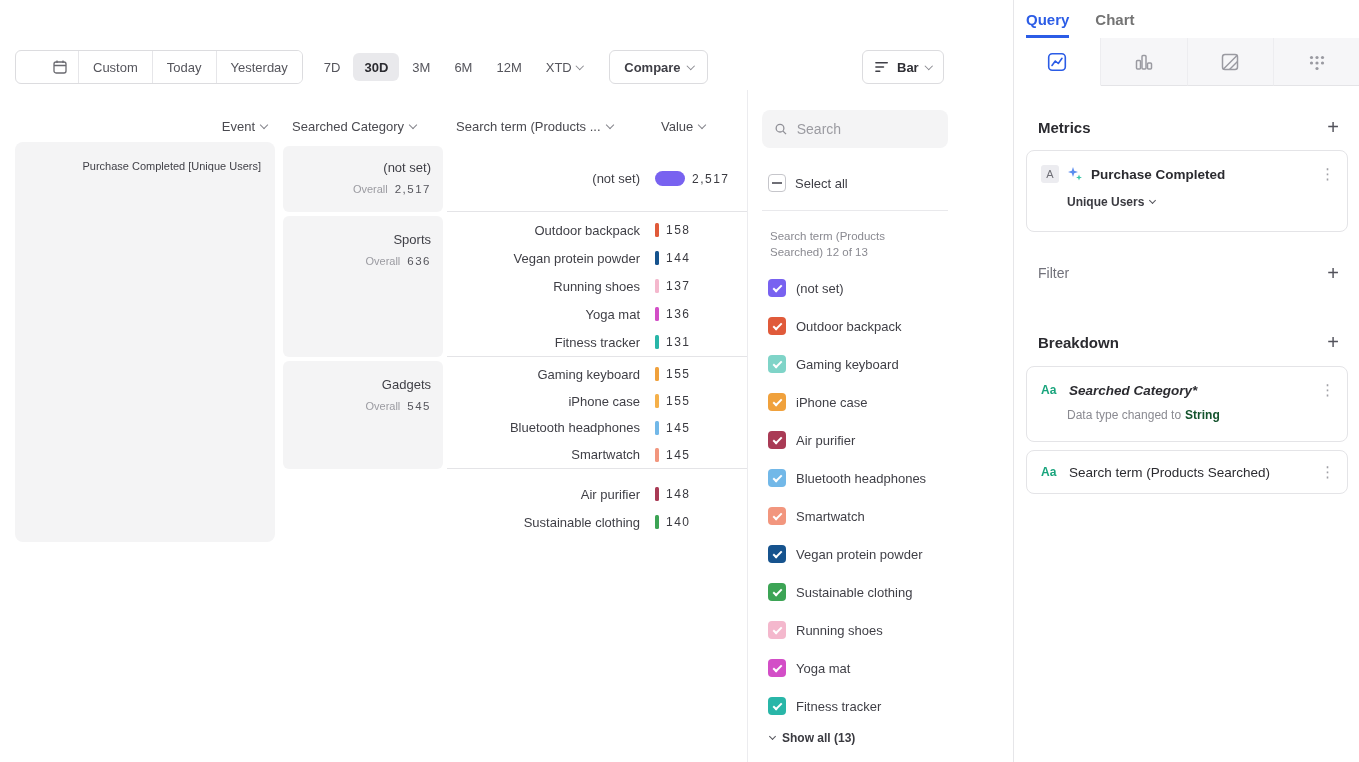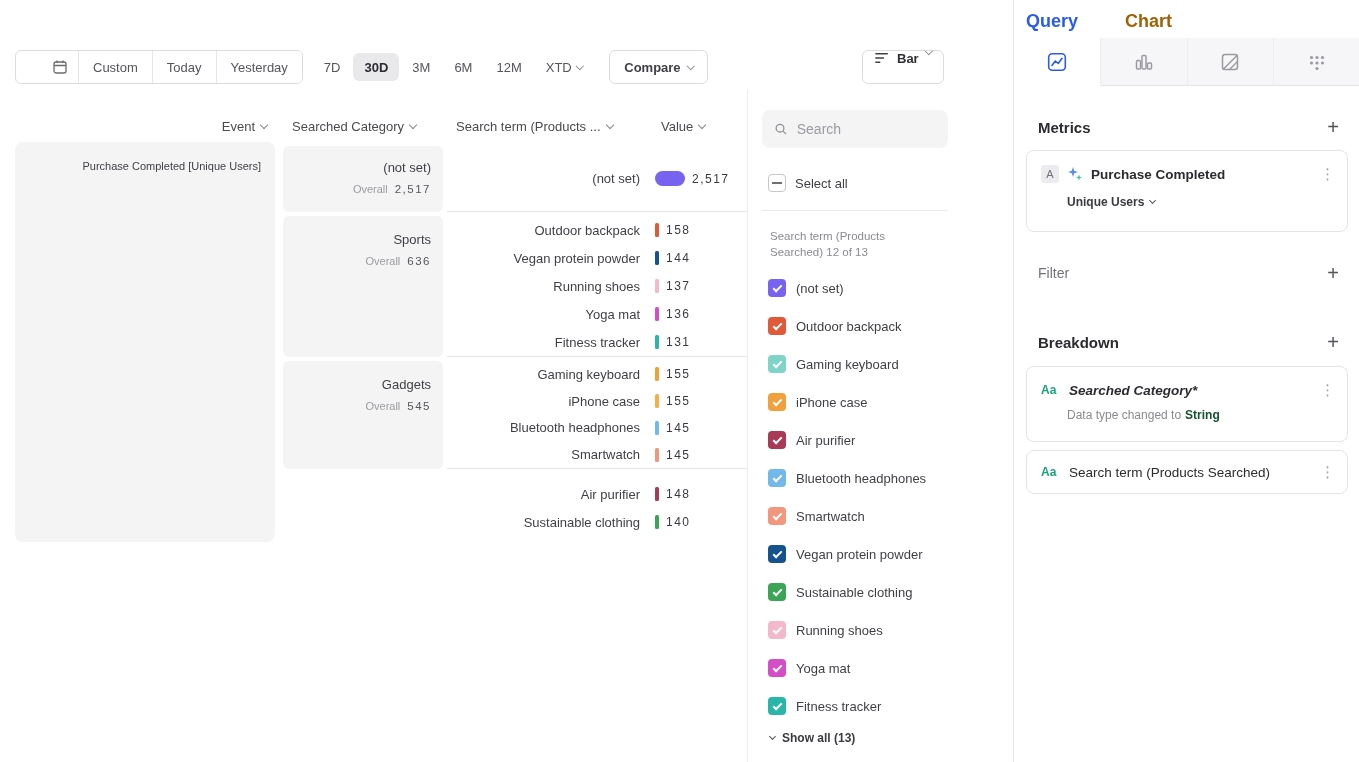--- a/index.html
+++ b/index.html
@@ -10,21 +10,21 @@
   
   .toolbar { position:absolute; left:15px; top:50px; height:34px; display:flex; align-items:center; }
   .seg-group { display:flex; align-items:stretch; height:34px; border:1px solid #dcdcdf; border-radius:6px; overflow:hidden;padding-left:26px; }
   .seg-item { display:flex; align-items:center; padding:0 14px; font-size:13px; color:#55555c; cursor:pointer; background:#fff; }
   .seg-item + .seg-item { border-left:1px solid #e6e6e9; }
   .seg-icon { padding:0 10px; }
   .ranges { display:flex; align-items:center; margin-left:10px; gap:2px; }
   .range-btn { height:28px; display:flex; align-items:center; padding:0 11px; font-size:13px; color:#55555c; border-radius:6px; cursor:pointer; gap:5px; }
   .range-btn.selected { background:#e9e9ec; color:#2b2b30; font-weight:700; }
   .compare-btn { margin-left:16px; height:34px; display:flex; align-items:center; gap:7px; padding:0 14px; border:1px solid #dcdcdf; border-radius:6px; font-size:13px; font-weight:600; color:#3f3f46; cursor:pointer; }
-  .charttype-btn { position:absolute; left:862px; top:50px; height:34px; display:flex; align-items:flex-start; gap:7px; padding:0 12px; border:1px solid #dcdcdf; border-radius:6px; font-size:13px; font-weight:600; color:#2f2f35; cursor:pointer; background:#fff; }
+  .charttype-btn { position:absolute; left:862px; top:50px; height:34px; display:flex; align-items:center; gap:7px; padding:0 12px; border:1px solid #dcdcdf; border-radius:6px; font-size:13px; font-weight:600; color:#2f2f35; cursor:pointer; background:#fff; }
 
   .chev { display:inline-block; width:7px; height:7px; border-right:1.6px solid currentColor; border-bottom:1.6px solid currentColor; transform:rotate(45deg); margin-top:-3px; }
   .chev-sm { width:5.5px; height:5.5px; border-width:1.4px; color:#85858c; }
 
   
   .thead { position:absolute; top:115px; height:22px; display:flex; align-items:center; gap:6px; font-size:13px; color:#4a4a50; cursor:pointer; }
   .thead .chev { color:#85858c; width:6px; height:6px; border-width:1.4px; }
   .h-event { left:15px; width:252px; justify-content:flex-end; }
   .h-cat { left:292px; }
   .h-term { left:456px; }
@@ -60,23 +60,23 @@
   .fitems { position:absolute; left:20px; top:179px; display:flex; flex-direction:column; }
   .fitem { height:38px; display:flex; align-items:center; gap:10px; cursor:pointer; }
   .cbox { width:18px; height:18px; border-radius:4px; display:flex; align-items:center; justify-content:center; }
   .tick { width:9px; height:5px; border-left:2px solid #fff; border-bottom:2px solid #fff; transform:rotate(-45deg); margin-bottom:2px; }
   .flabel { font-size:13px; color:#3f3f46; white-space:nowrap; }
   .showall { position:absolute; left:22px; top:641px; display:flex; align-items:center; gap:7px; font-size:12px; font-weight:700; color:#3a3a40; cursor:pointer; }
   .showall .chev { width:5px; height:5px; border-width:1.5px; color:#55555c; }
 
   
   .query-panel { position:absolute; left:1013px; top:0; width:346px; height:762px; border-left:1px solid #e6e6e9; background:#fff; }
-  .qp-tabs { position:absolute; left:12px; top:11px; display:flex; gap:26px; font-size:18px; }
+  .qp-tabs { position:absolute; left:12px; top:11px; display:flex; gap:26px; font-size:15px; }
   .qp-tab-active { color:#2b5ce6; font-weight:700; padding-bottom:7px; border-bottom:3px solid #2b5ce6; cursor:pointer; }
-  .qp-tab { color:#a16207; font-weight:600; cursor:pointer;margin-left:21px; }
+  .qp-tab { color:#737373; font-weight:600; cursor:pointer; }
   .icon-tabs { position:absolute; left:0; top:38px; width:346px; height:48px; display:flex; }
   .itab { flex:1; background:#f6f6f8; display:flex; align-items:center; justify-content:center; border-bottom:1px solid #e4e4e7; border-right:1px solid #ededf0; cursor:pointer; }
   .itab:last-child { border-right:none; }
   .itab.active { background:#fff; border-bottom:1px solid #fff; }
   .qp-h1 { position:absolute; left:24px; font-size:15px; font-weight:700; color:#2b2b30; }
   .qp-h1.muted { font-weight:500; color:#71717a; font-size:14px; }
   .qp-add { position:absolute; right:20px; font-size:20px; font-weight:300; color:#52525b; cursor:pointer; line-height:1; }
   .qcard { position:absolute; left:12px; width:322px; border:1px solid #e4e4e7; border-radius:8px; background:#fff; cursor:pointer; }
   .qrow1 { display:flex; align-items:center; gap:8px; padding:14px 12px 0 14px; }
   .qrow1.centered { padding:0 12px 0 14px; height:100%; }

